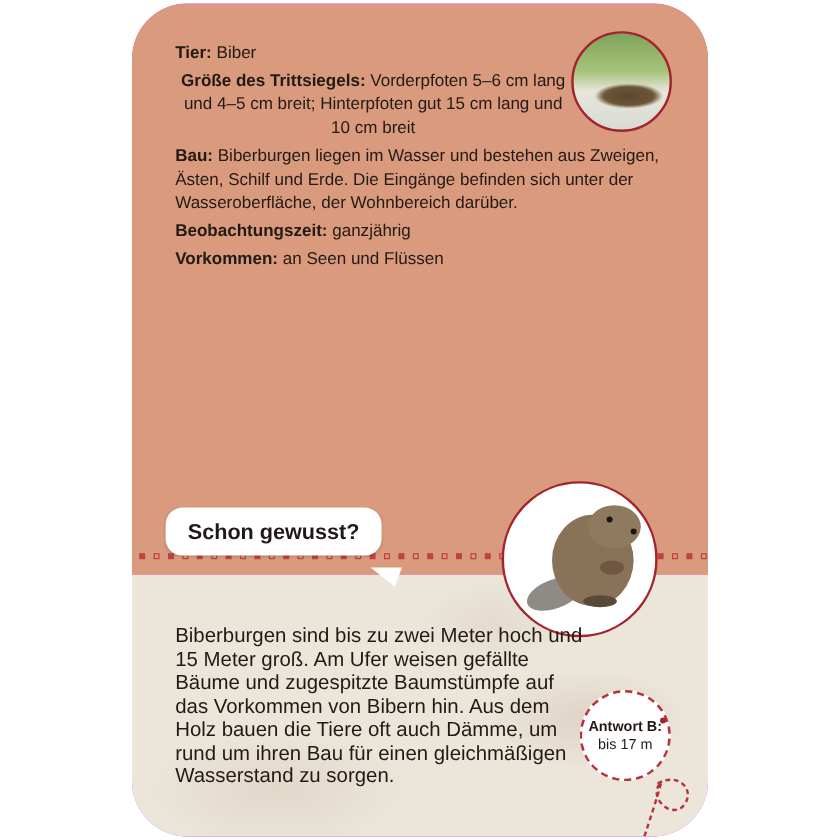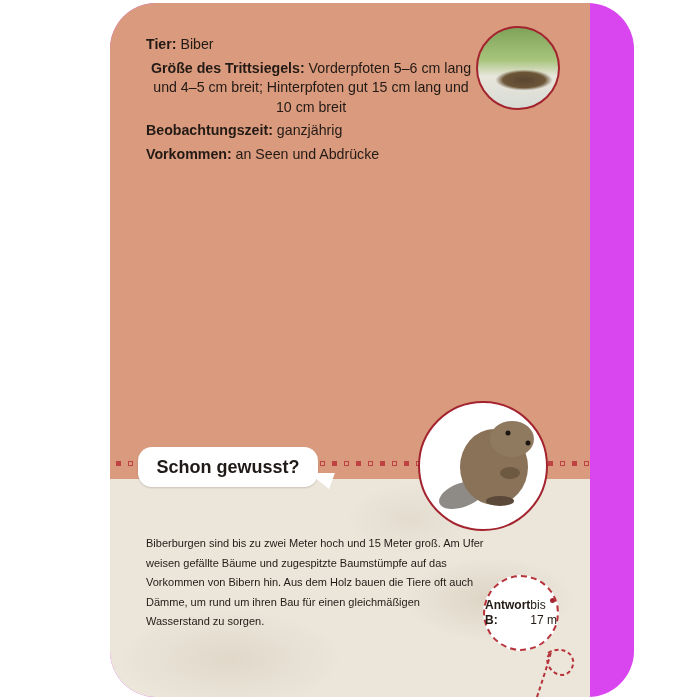--- a/index.html
+++ b/index.html
@@ -1,18 +1,18 @@
 <!DOCTYPE html>
 <html><head>
 <meta charset="utf-8">
 <style>
   html, body { margin:0; padding:0; }
   body { width:700px; height:700px; background:#ffffff; position:relative; overflow:hidden;
          font-family:"Liberation Sans", "DejaVu Sans", sans-serif; }
-  .card { position:absolute; left:110px; top:3px; width:524px; height:694px;
+  .card { position:absolute; left:110px; top:3px; width:480px; height:694px;
           border-radius:46px; overflow:hidden; background:#d946ef; }
   .top { position:absolute; left:0; top:0; width:480px; height:476px; background:#d99a7d; }
   .bottom { position:absolute; left:0; top:476px; width:480px; height:218px;
             background:
               radial-gradient(ellipse 120px 60px at 380px 120px, rgba(210,198,180,0.55), transparent 70%),
               radial-gradient(ellipse 160px 70px at 120px 180px, rgba(215,203,186,0.5), transparent 70%),
               radial-gradient(ellipse 90px 50px at 300px 40px, rgba(220,210,195,0.5), transparent 70%),
               #ebe5da; }
   .band { position:absolute; left:0; top:454px; width:480px; height:12px;
           display:flex; align-items:center; gap:7px; padding-left:6px; box-sizing:border-box; }
@@ -22,30 +22,30 @@
            font-size:14.2px; line-height:19.5px; }
   .fact { margin:0 0 4px 0; }
   .fact b { font-weight:bold; }
   .fact.narrow { width:330px;text-align:center; }
   .photo { position:absolute; border-radius:50%; border:2.5px solid #a3232e; background:#fff; overflow:hidden; }
   .nest { left:366px; top:23px; width:80px; height:80px;
           background:
             radial-gradient(ellipse 38px 14px at 46px 52px, #5a4530 0%, #6d5638 55%, transparent 75%),
             linear-gradient(180deg, #7fa35a 0%, #a8c47c 40%, #e8e6dc 60%, #d7dbd5 100%); }
   .beaver { left:308px; top:398px; width:126px; height:126px; background:#ffffff; }
-  .bubble { position:absolute; left:28px; top:444px; width:180px; height:40px; background:#fff;
+  .bubble { position:absolute; left:28px; top:420px; width:180px; height:40px; background:#fff;
             border-radius:14px; box-shadow:0 1px 2px rgba(0,0,0,0.15);
             display:flex; align-items:center; justify-content:center;
             font-weight:bold; font-size:18px; color:#1f1a17; }
   .bubble-tail { position:absolute; left:196px; top:470px; width:0; height:0;
                  border-left:26px solid transparent; border-top:16px solid #fff;
                  transform:skewX(-20deg); }
-  .fun { position:absolute; left:36px; top:520px; width:340px; color:#231a15; font-size:11px; line-height:19.5px; }
+  .fun { position:absolute; left:36px; top:500px; width:340px; color:#231a15; font-size:17px; line-height:19.5px; }
   .answer { position:absolute; left:373px; top:572px; width:72px; height:72px; border-radius:50%;
-            background:#fff; border:2px dashed #b8323a; display:flex; flex-direction:row;
+            background:#fff; border:2px dashed #b8323a; display:flex; flex-direction:column;
             align-items:center; justify-content:center; font-size:12px; color:#231a15; line-height:15px; }
   .answer b { font-weight:bold; }
   .dot { position:absolute; left:440px; top:595px; width:5px; height:5px; border-radius:50%; background:#a3232e; }
   .string { position:absolute; left:0; top:0; }
 </style>
 </head>
 <body>
 
 <div class="card">
   <div class="top"></div>
@@ -90,22 +90,23 @@
       <span></span>
       <span></span>
       <span></span>
       <span></span>
       <span></span>
   </div>
 
   <div class="facts">
     <p class="fact"><b>Tier:</b><span> Biber</span></p>
     <p class="fact narrow"><b>Größe des Trittsiegels:</b><span> Vorderpfoten 5–6 cm lang und 4–5 cm breit; Hinterpfoten gut 15 cm lang und 10 cm breit</span></p>
+    <p class="fact"><b>Bau:</b><span> Biberburgen liegen im Wasser und bestehen aus Zweigen, Ästen, Schilf und Erde. Die Eingänge befinden sich unter der Wasseroberfläche, der Wohnbereich darüber.</span></p>
     <p class="fact"><b>Beobachtungszeit:</b><span> ganzjährig</span></p>
-    <p class="fact"><b>Vorkommen:</b><span> an Seen und Abdrücke</span></p>
+    <p class="fact"><b>Vorkommen:</b><span> an Seen und Flüssen</span></p>
   </div>
 
   <div class="photo nest"></div>
 
   <div class="photo beaver">
     <svg width="126" height="126" viewBox="0 0 126 126">
       <ellipse cx="42" cy="92" rx="24" ry="12" fill="#8e8a85" transform="rotate(-20 42 92)"></ellipse>
       <ellipse cx="74" cy="64" rx="34" ry="38" fill="#8a7258"></ellipse>
       <ellipse cx="92" cy="36" rx="22" ry="18" fill="#8f7a60"></ellipse>
       <circle cx="88" cy="30" r="2.5" fill="#1c1410"></circle>

